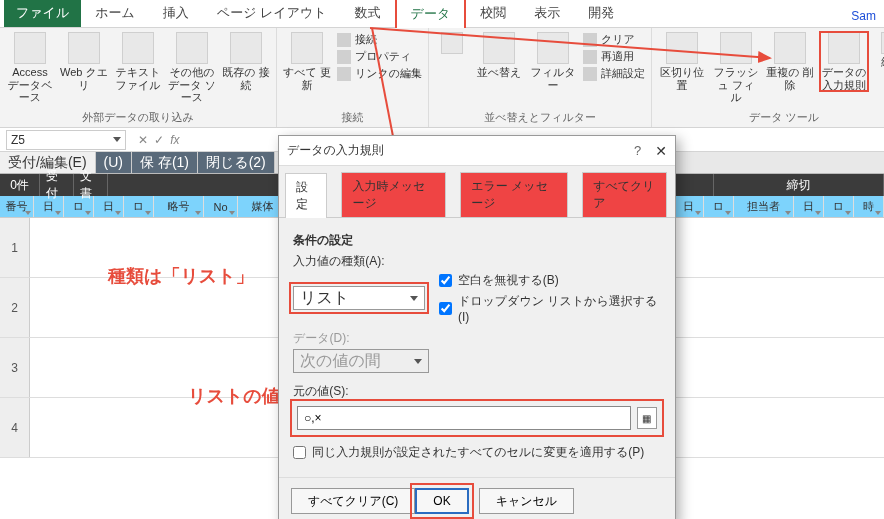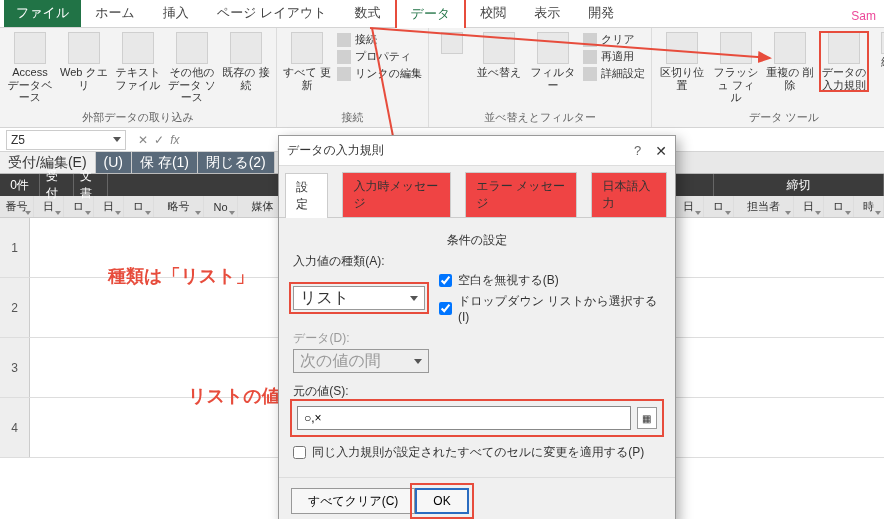--- a/index.html
+++ b/index.html
@@ -32,21 +32,21 @@
   .custom-tabs { display: flex; height: 22px; background: #e8e8e8; border-bottom: 1px solid #bbb; }
   .custom-tabs .ct { padding: 2px 8px; font-size: 14px; border-right: 1px solid #ccc; background: #f0f0f0; }
   .custom-tabs .ct.dark { background: #5a6a7a; color: #fff; }
 
   
   .sheet-hdr { display: flex; height: 22px; background: #3b3b3b; color: #fff; font-size: 12px; }
   .hdr-cell { border-right: 1px solid #666; display: flex; align-items: center; justify-content: center; padding: 0 6px; }
   .hdr-cell.w40 { width: 40px; } .hdr-cell.w34{width:34px;} .hdr-cell.grow{flex:1;}
 
   
-  .sub-hdr { display: flex; height: 22px; background: #e5e5e5; border-bottom: 1px solid #ccc; font-size: 11px; }
+  .sub-hdr { display: flex; height: 22px; background: #7dd3fc; border-bottom: 1px solid #ccc; font-size: 11px; }
   .sub-hdr .sc { border-right: 1px solid #ddd; display:flex;align-items:center;justify-content:center;padding:0 4px; position:relative; }
   .sc .dd { position:absolute; right:2px; bottom:2px; width:0;height:0;border-left:3px solid transparent;border-right:3px solid transparent;border-top:4px solid #888;}
   .sc.w30{width:30px;} .sc.w34{width:34px;} .sc.w50{width:50px;} .sc.w60{width:60px;}
 
   
   .grid { display:flex; flex-direction:column;}
   .row { display:flex; height:60px; border-bottom:1px solid #ddd;}
   .row .rh { width:30px; background:#eee; border-right:1px solid #ccc; display:flex;align-items:center;justify-content:center; font-size:12px; color:#555;}
   .row .cells { flex:1; display:flex;}
 
@@ -88,21 +88,21 @@
   <div class="file-tab">ファイル</div>
   <div class="tab">ホーム</div>
   <div class="tab">挿入</div>
   <div class="tab">ページ レイアウト</div>
   <div class="tab">数式</div>
   <div class="tab active">データ</div>
   <div class="tab">校閲</div>
   <div class="tab">表示</div>
   <div class="tab">開発</div>
   <div style="flex:1"></div>
-  <div style="padding:4px 8px;color:#ec4899;font-size:12px;">Sam</div>
+  <div style="padding:4px 8px;color:#1d4ed8;font-size:12px;">Sam</div>
 </div>
 
 <div class="ribbon-body">
   <div class="group">
     <div class="group-items">
       <div class="large-btn">
           <div class="ico"></div>
           <span>Access
 データベース</span>
         </div>
@@ -346,24 +346,24 @@
     <span>データの入力規則</span>
     <div class="right">
       <span class="qm">?</span>
       <span class="x">✕</span>
     </div>
   </div>
   <div class="dlg-tabs">
     <div class="dt active">設定</div>
     <div class="dt">入力時メッセージ</div>
     <div class="dt">エラー メッセージ</div>
-    <div class="dt">日本語入力</div>
+    <div class="dt">すべてクリア</div>
   </div>
   <div class="dlg-body">
-    <div class="lbl" style="font-weight:normal;text-align:center;">条件の設定</div>
+    <div class="lbl" style="font-weight:bold;">条件の設定</div>
     <div class="lbl">入力値の種類(A):</div>
     <div class="row-flex">
       <div class="combo">
         <span>リスト</span>
           <span class="chev"></span>
       </div>
       <div class="chk-col">
         <label>
             <input type="checkbox" checked="" style="">
             <span>空白を無視する(B)</span>
@@ -388,15 +388,16 @@
       <label>
           <input type="checkbox" style="">
           <span>同じ入力規則が設定されたすべてのセルに変更を適用する(P)</span>
         </label>
     </div>
   </div>
   <div class="dlg-actions">
     <button class="btn">すべてクリア(C)</button>
     <div style="display:flex;gap:10px;">
       <button class="btn primary">OK</button>
+      <button class="btn">キャンセル</button>
     </div>
   </div>
 </div>
 
 </body></html>

